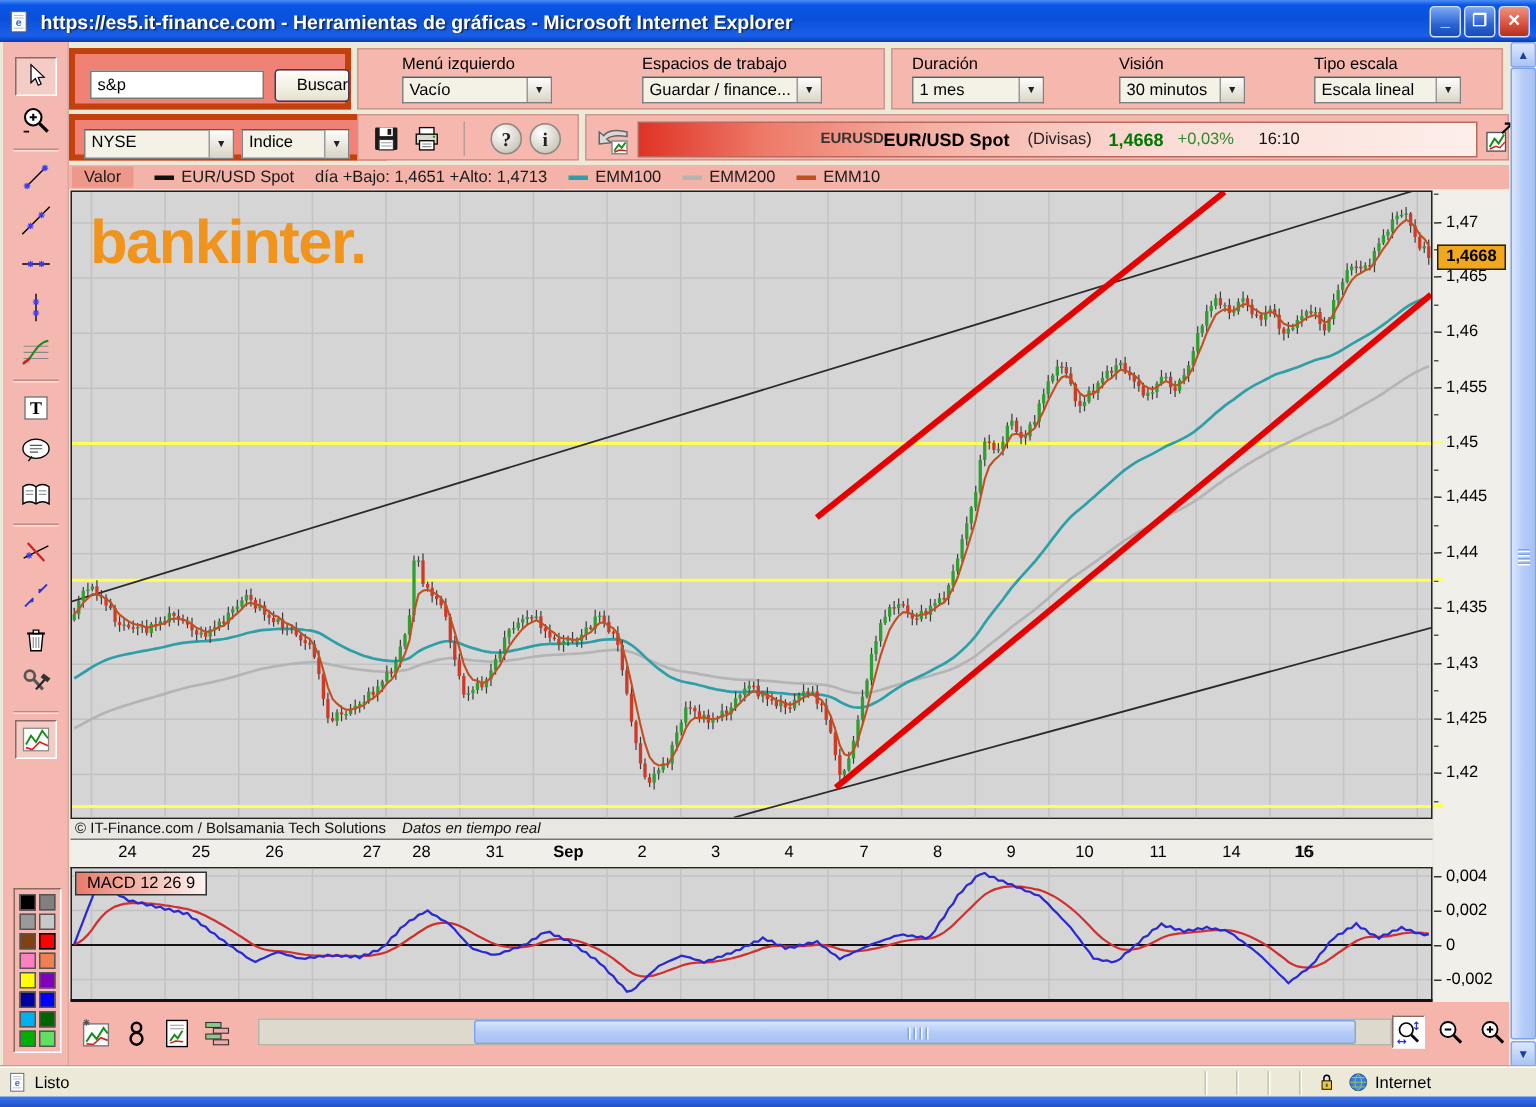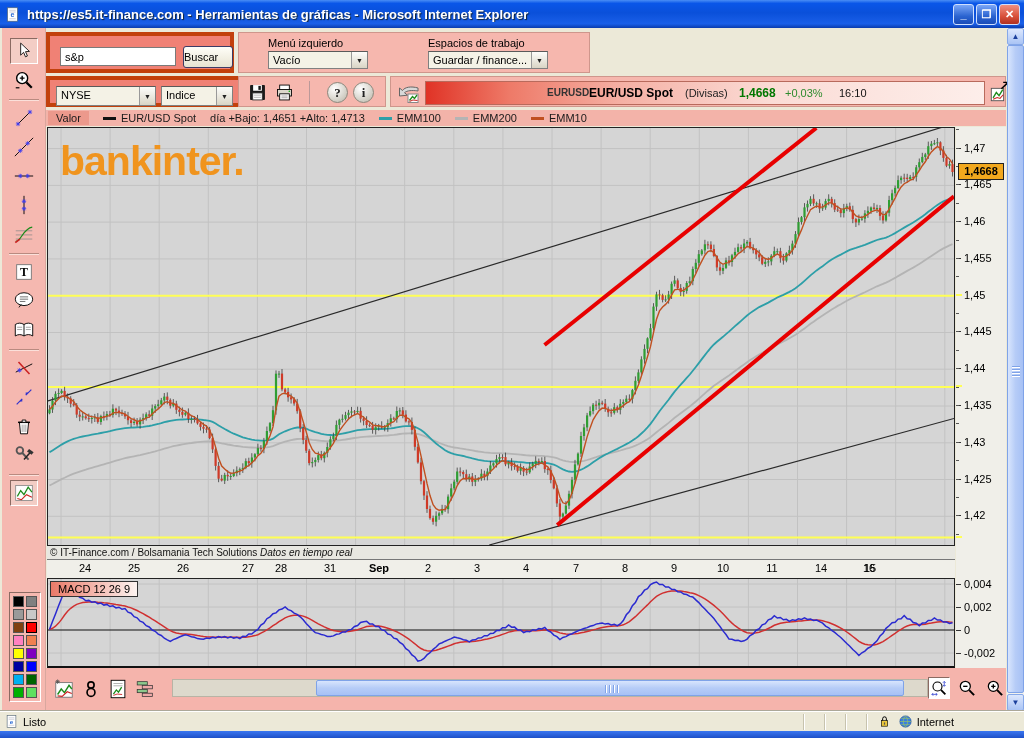--- a/index.html
+++ b/index.html
@@ -21,21 +21,21 @@
   
   .panel { position:absolute; background:#f6b7ae; border:1px solid #cf968c; }
   .group-red { position:absolute; background:#f08175; border:4px solid #c2410c; }
   .lbl { position:absolute; font-size:11px; color:#000; white-space:nowrap; }
   .combo { position:absolute; height:18px; background:#f4f2e6; border:1px solid #808080;
     border-top-color:#5a5a5a; display:flex; align-items:stretch; }
   .combo .txt { flex:1; font-size:11px; padding:2px 4px; white-space:nowrap; overflow:hidden; color:#000; }
   .combo .arrow { width:16px; background:linear-gradient(180deg,#fdfdfb,#d9d5c5); border-left:1px solid #999;
     font-size:7px; color:#222; display:flex; align-items:center; justify-content:center; }
   .pushbtn { position:absolute; background:linear-gradient(180deg,#fffef8,#e7e3d1); border:1px solid #3c3c66;
-    border-radius:3px; font-size:11px; text-align:left; color:#000; }
+    border-radius:3px; font-size:11px; text-align:right; color:#000; }
   .input { position:absolute; background:#fff; border:1px solid #7a7a7a; font-size:11px; padding:2px 4px;
     font-family:"Liberation Sans",sans-serif; }
   .ic svg { display:block; width:100%; height:100%; }
 
   
   #ltools { position:absolute; left:2px; top:28px; width:44px; height:683px; background:#f5b8b0;
     border-right:1px solid #d9a79e; }
   .toolbtn { position:absolute; left:8px; width:28px; height:26px; padding:2px; }
   .toolbtn.sel { background:#f3cdc5; border:1px solid; border-color:#8a6a62 #fff #fff #8a6a62; }
   .lsep { position:absolute; left:7px; width:30px; height:0; border-top:1px solid #b98a80; border-bottom:1px solid #fbe0da; }
@@ -251,20 +251,37 @@
   </div>
   <div class="panel" style="left:238px;top:32px;width:352px;height:41px">
     <span class="lbl" style="left:29px;top:4px">Menú izquierdo</span>
     <div class="combo" style="left:29px;top:18px;width:100px">
       <span class="txt">Vacío</span>
       <span class="arrow">▼</span>
     </div>
     <span class="lbl" style="left:189px;top:4px">Espacios de trabajo</span>
     <div class="combo" style="left:189px;top:18px;width:120px">
       <span class="txt">Guardar / finance...</span>
+      <span class="arrow">▼</span>
+    </div>
+  </div>
+  <div class="panel" style="left:594px;top:32px;width:408px;height:41px">
+    <span class="lbl" style="left:13px;top:4px">Duración</span>
+    <div class="combo" style="left:13px;top:18px;width:88px">
+      <span class="txt">1 mes</span>
+      <span class="arrow">▼</span>
+    </div>
+    <span class="lbl" style="left:151px;top:4px">Visión</span>
+    <div class="combo" style="left:151px;top:18px;width:84px">
+      <span class="txt">30 minutos</span>
+      <span class="arrow">▼</span>
+    </div>
+    <span class="lbl" style="left:281px;top:4px">Tipo escala</span>
+    <div class="combo" style="left:281px;top:18px;width:98px">
+      <span class="txt">Escala lineal</span>
       <span class="arrow">▼</span>
     </div>
   </div>
 
   <div class="group-red" style="left:46px;top:76px;width:212px;height:31px">
     <div class="combo" style="left:6px;top:6px;width:100px;height:20px">
       <span class="txt">NYSE</span>
       <span class="arrow">▼</span>
     </div>
     <div class="combo" style="left:111px;top:6px;width:72px;height:20px">
@@ -730,21 +747,21 @@
       <div class="minormark" style="top:370px"></div>
       <div class="minormark" style="top:388px"></div>
       <div class="minormark" style="top:407px"></div>
       <div class="ytickyellow" style="top:167px"></div>
       <div class="ytickyellow" style="top:258px"></div>
       <div class="ytickyellow" style="top:409px"></div>
     </div>
   <div id="pricetag" style="top: 163px;">1,4668</div>
   <div id="copyrightbar">
     <span>© IT-Finance.com / Bolsamania Tech Solutions</span>
-    <span style="font-style:italic;margin-left:0">Datos en tiempo real</span>
+    <span style="font-style:italic;margin-left:8px">Datos en tiempo real</span>
   </div>
   <div id="xaxis">
       <span class="xtick" style="left:38px;">24</span>
       <span class="xtick" style="left:87px;">25</span>
       <span class="xtick" style="left:136px;">26</span>
       <span class="xtick" style="left:201px;">27</span>
       <span class="xtick" style="left:234px;">28</span>
       <span class="xtick" style="left:283px;">31</span>
       <span class="xtick" style="left:332px;font-weight:bold">Sep</span>
       <span class="xtick" style="left:381px;">2</span>

